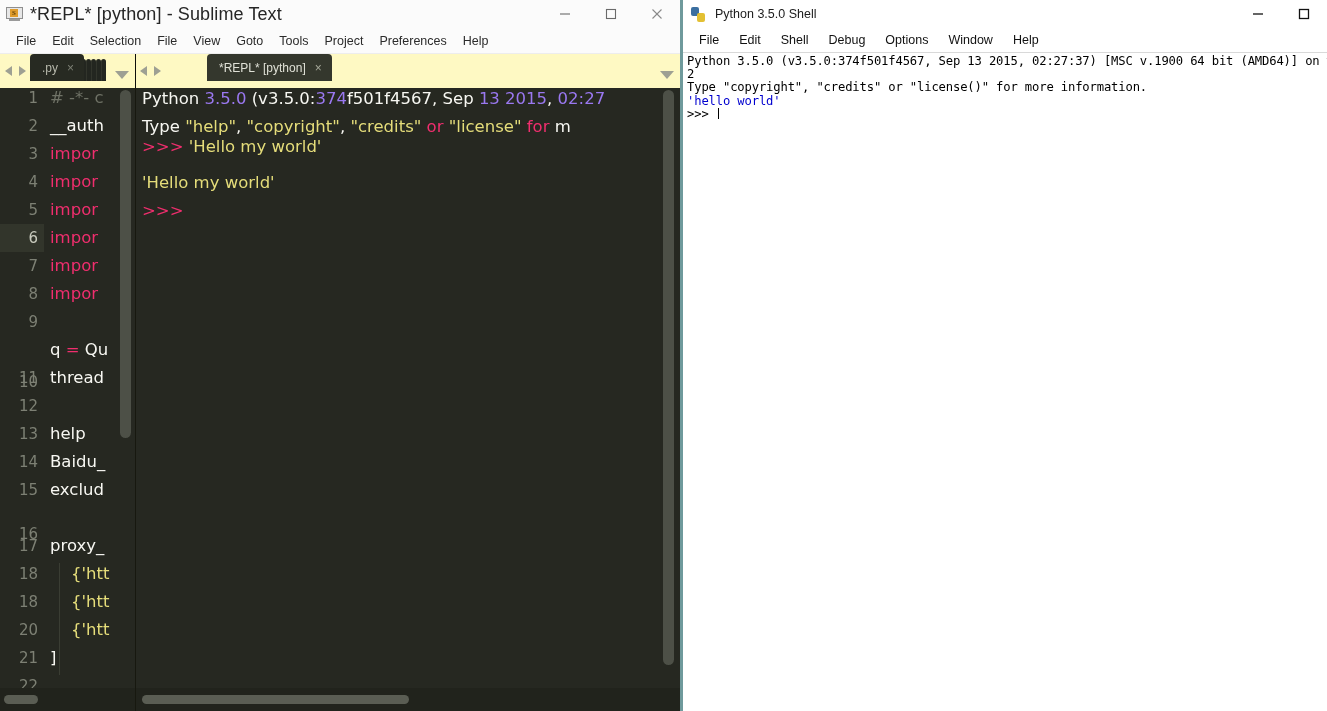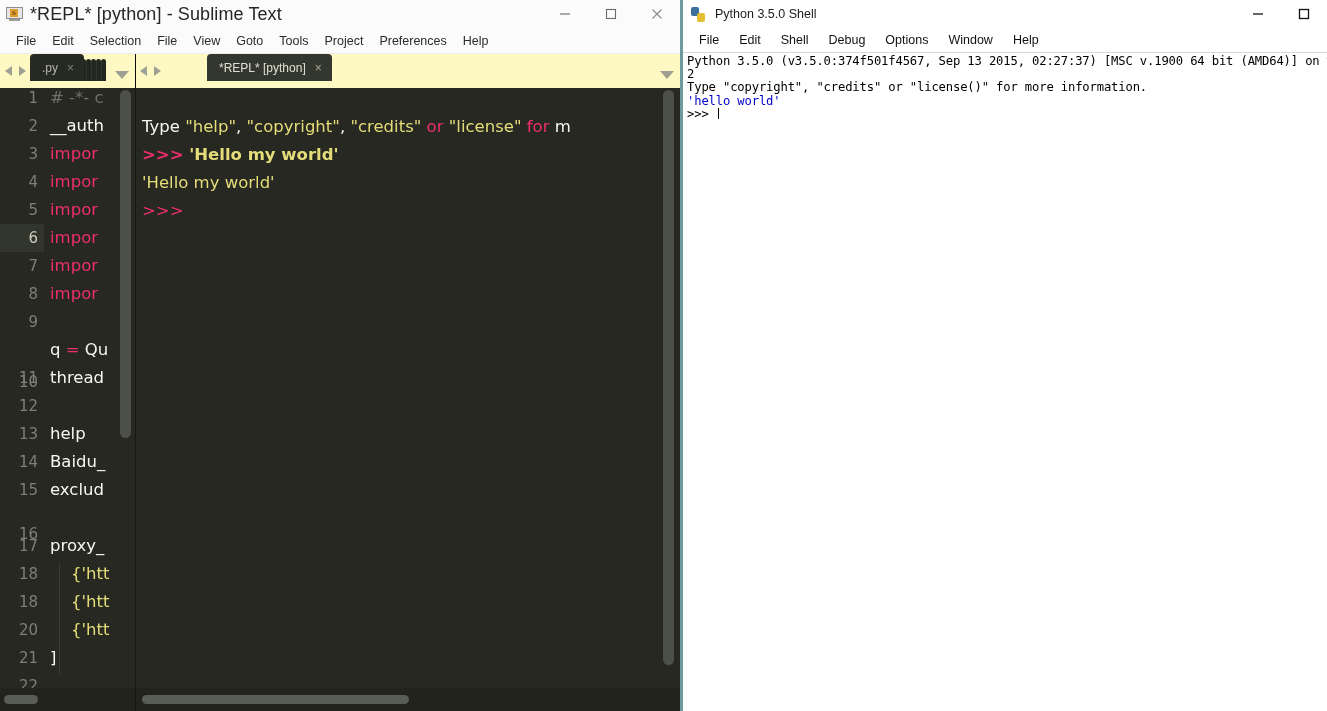--- a/index.html
+++ b/index.html
@@ -235,22 +235,23 @@
           <div class="vscroll" style="right:2px;top:2px;height:348px;"></div>
         </div>
         <div class="hbar">
           <div class="hthumb" style="left:4px;width:34px;"></div>
         </div>
       </div>
 
       <div class="pane pane-right">
         <div class="codearea">
           <div class="codetext" style="left:6px;right:18px;" id="repltext">
+              <div class="cl" style="top: -3px;"><span class="k-plain">Python </span><span class="k-num">3.5.0</span><span class="k-plain"> (v3.5.0:</span><span class="k-num">374</span><span class="k-plain">f501f4567, Sep </span><span class="k-num">13 2015</span><span class="k-plain">, </span><span class="k-num">02:27</span></div>
               <div class="cl" style="top: 25px;"><span class="k-plain">Type </span><span class="k-str">"help"</span><span class="k-plain">, </span><span class="k-str">"copyright"</span><span class="k-plain">, </span><span class="k-str">"credits"</span><span class="k-plain"> </span><span class="k-kw">or</span><span class="k-plain"> </span><span class="k-str">"license"</span><span class="k-plain"> </span><span class="k-kw">for</span><span class="k-plain"> m</span></div>
-              <div class="cl" style="top: 53px; font-weight: bold;"><span class="k-kw">&gt;&gt;&gt;</span><span class="k-plain"> </span><span class="k-str">'Hello my world'</span></div>
+              <div class="cl" style="top: 45px;"><span class="k-kw">&gt;&gt;&gt;</span><span class="k-plain"> </span><span class="k-str">'Hello my world'</span></div>
               <div class="cl" style="top: 81px;"><span class="k-str">'Hello my world'</span></div>
               <div class="cl" style="top: 109px;"><span class="k-kw">&gt;&gt;&gt;</span></div>
             </div>
         </div>
         <div class="vtrack">
           <div class="vscroll" style="right:4px;top:2px;height:575px;"></div>
         </div>
         <div class="hbar">
           <div class="hthumb" style="left:6px;width:267px;"></div>
         </div>

